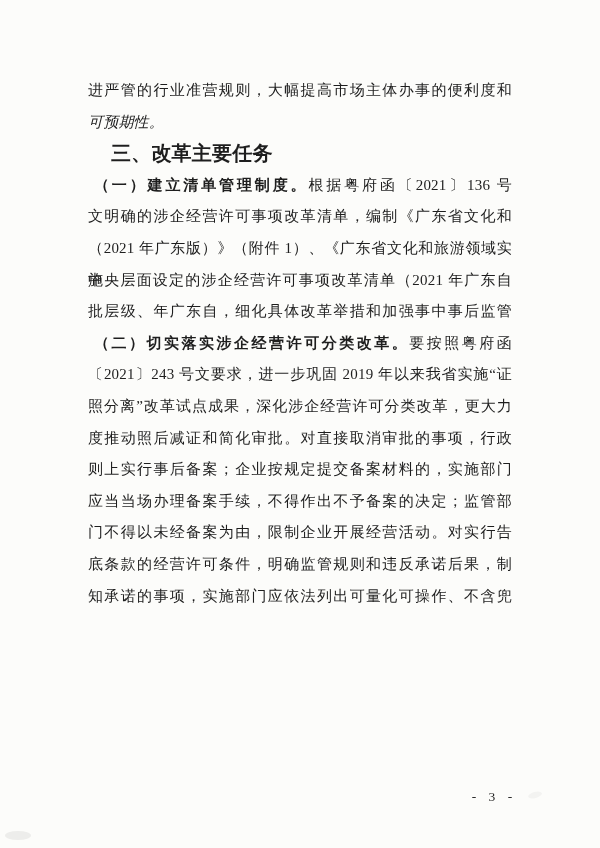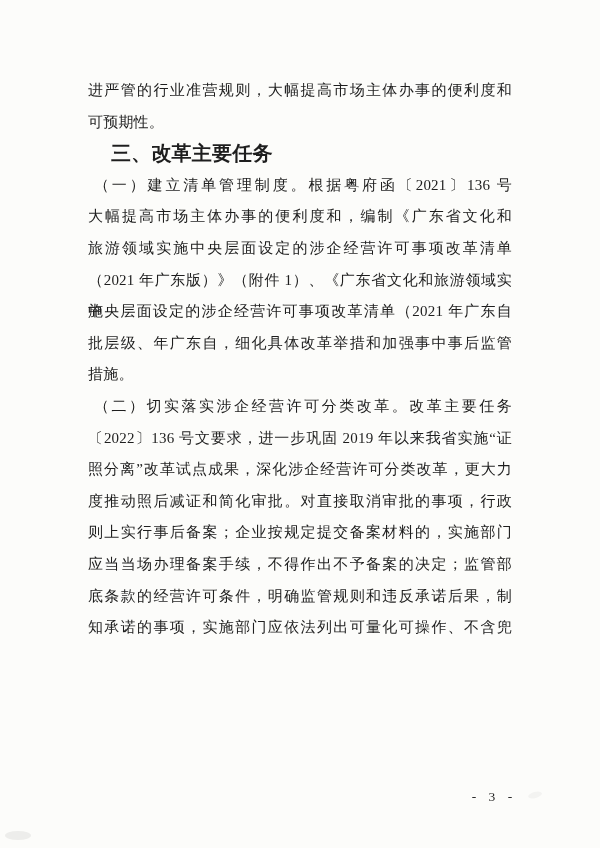--- a/index.html
+++ b/index.html
@@ -30,35 +30,36 @@
     font-size: 15px;
     letter-spacing: 0.2px;
     white-space: normal;
   }
   .fill {
     text-align: justify;
     text-align-last: justify;
   }
   .end {
     text-align: left;
+    font-style: italic;
   }
   .heading {
     font-weight: 700;
     font-family: "Liberation Sans", "DejaVu Sans", sans-serif;
     text-indent: 23px;
     font-size: 20px;
   }
   .item {
     text-align: justify;
     text-align-last: justify;
     text-indent: 6px;
   }
   .kai {
     
-    font-weight: 400;
+    font-weight: 700;
   }
   .pagenum {
     position: absolute;
     left: 455px;
     top: 789px;
     width: 76px;
     text-align: center;
     font-size: 13.5px;
     letter-spacing: 2px;
     word-spacing: 5px;
@@ -85,31 +86,30 @@
 </style>
 </head>
 <body>
 
 <div class="page" style="background: rgb(252, 252, 250); color: rgb(30, 30, 30);">
   <div class="doc">
       <div class="line fill">进严管的行业准营规则，大幅提高市场主体办事的便利度和</div>
       <div class="line end">可预期性。</div>
       <div class="line heading">三、改革主要任务</div>
       <div class="line item"><span class="kai">（一）建立清单管理制度。</span><span>根据粤府函〔2021〕136 号</span></div>
-      <div class="line fill">大幅提高市场主体办事的便利度和，编制《广东省文化和</div>
-      <div class="line fill">旅游领域实施中央层面设定的涉企经营许可事项改革清单</div>
+      <div class="line fill">文明确的涉企经营许可事项改革清单，编制《广东省文化和</div>
       <div class="line fill">（2021 年广东版）》（附件 1）、《广东省文化和旅游领域实施</div>
       <div class="line fill">中央层面设定的涉企经营许可事项改革清单（2021 年广东自</div>
       <div class="line fill">批层级、年广东自，细化具体改革举措和加强事中事后监管</div>
-      <div class="line end">措施。</div>
-      <div class="line item"><span class="kai">（二）切实落实涉企经营许可分类改革。</span><span>改革主要任务</span></div>
-      <div class="line fill">〔2022〕136 号文要求，进一步巩固 2019 年以来我省实施“证</div>
+      <div class="line item"><span class="kai">（二）切实落实涉企经营许可分类改革。</span><span>要按照粤府函</span></div>
+      <div class="line fill">〔2021〕243 号文要求，进一步巩固 2019 年以来我省实施“证</div>
       <div class="line fill">照分离”改革试点成果，深化涉企经营许可分类改革，更大力</div>
       <div class="line fill">度推动照后减证和简化审批。对直接取消审批的事项，行政</div>
       <div class="line fill">则上实行事后备案；企业按规定提交备案材料的，实施部门</div>
       <div class="line fill">应当当场办理备案手续，不得作出不予备案的决定；监管部</div>
+      <div class="line fill">门不得以未经备案为由，限制企业开展经营活动。对实行告</div>
       <div class="line fill">底条款的经营许可条件，明确监管规则和违反承诺后果，制</div>
       <div class="line fill">知承诺的事项，实施部门应依法列出可量化可操作、不含兜</div>
     </div>
   <div class="pagenum">- 3 -</div>
   <div class="smudge-bl"></div>
   <div class="smudge-pr"></div>
 </div>
 
 </body></html>

